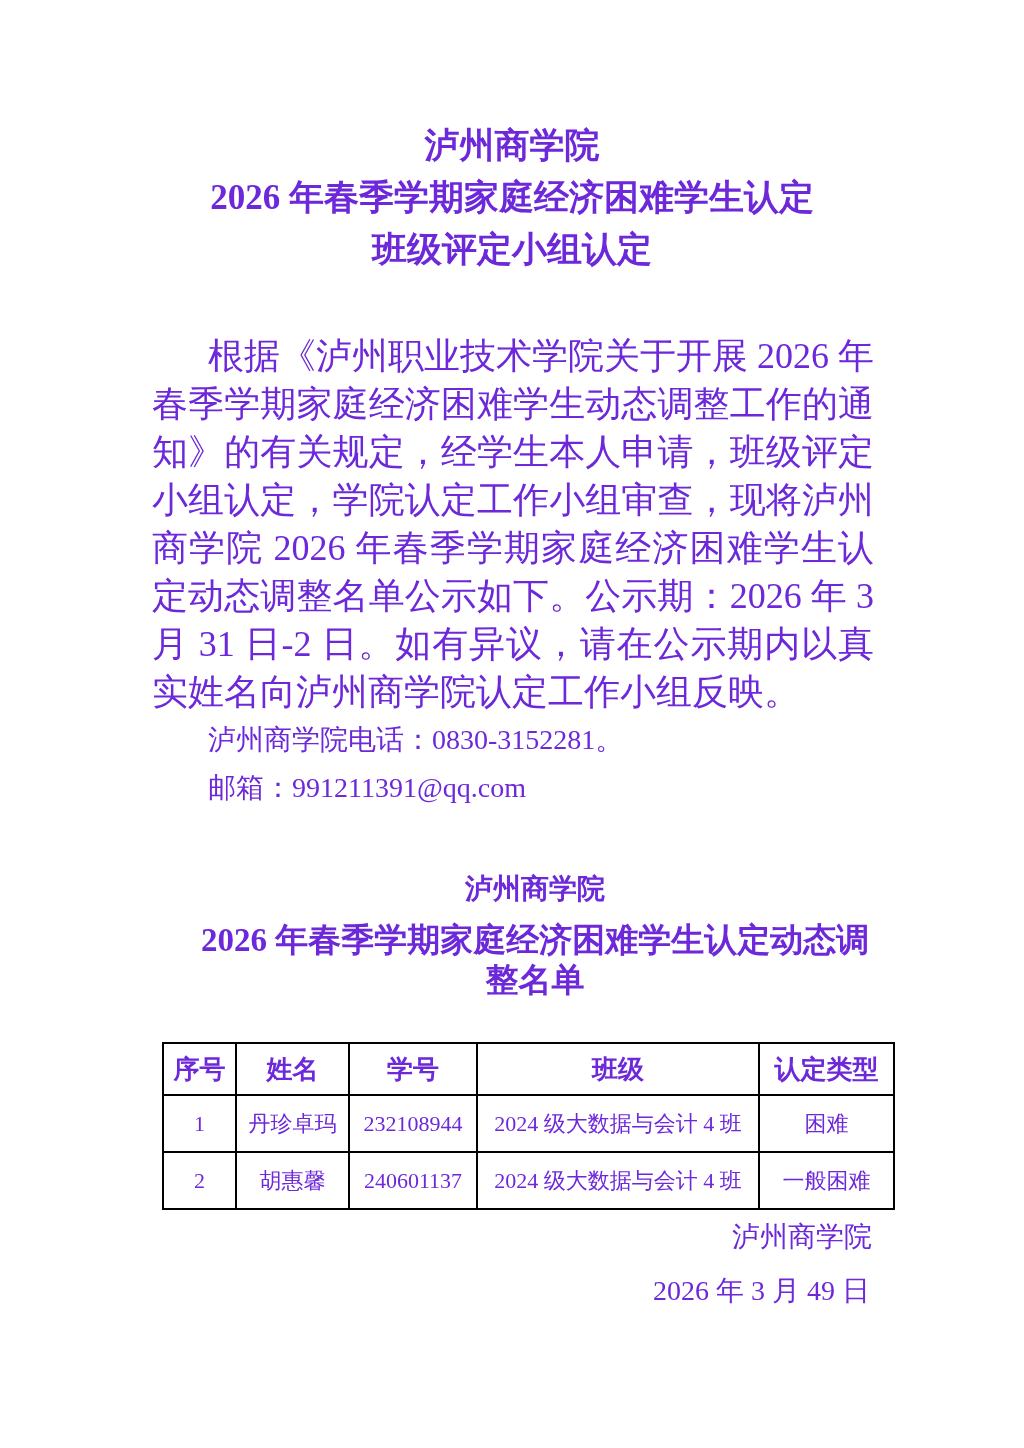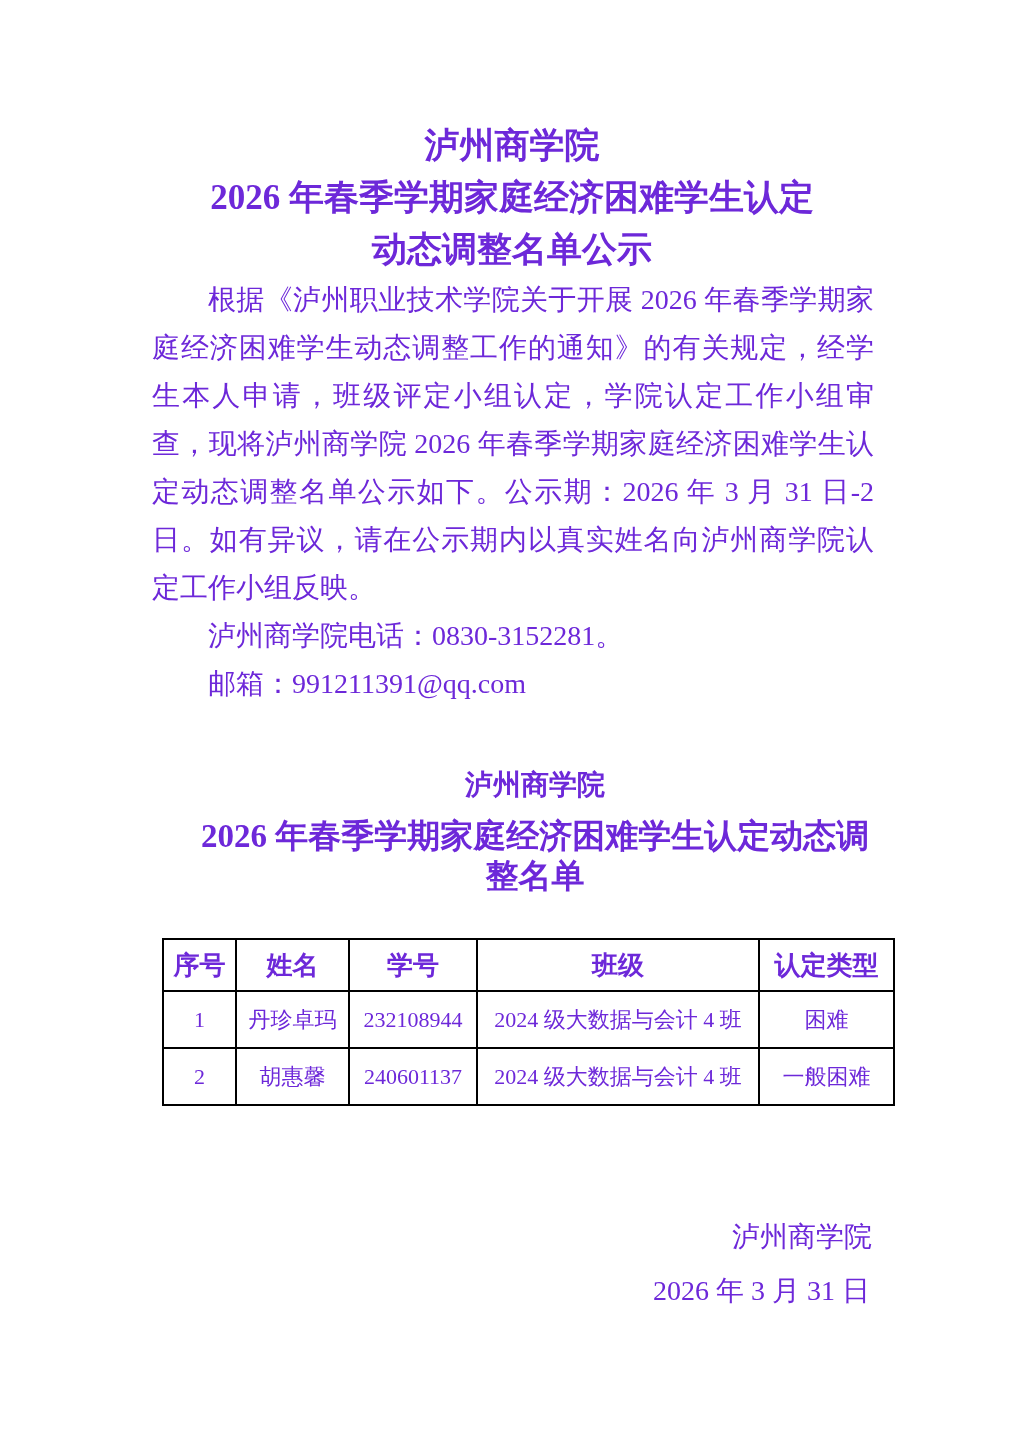--- a/index.html
+++ b/index.html
@@ -21,21 +21,22 @@
     text-align: center;
     font-weight: bold;
     font-size: 35px;
     line-height: 52px;
   }
   .content {
     width: 722px;
     margin-left: 152px;
   }
   .paragraph {
-    font-size: 28px;
+    margin-top: 56px;
+    font-size: 36px;
     line-height: 48px;
     text-align: justify;
     text-indent: 56px;
     word-break: break-all;
   }
   .contact-line {
     font-size: 28px;
     line-height: 48px;
     text-indent: 56px;
   }
@@ -97,21 +98,21 @@
   }
 </style>
 </head>
 <body>
 
 <div class="page">
 
   <div class="title-block">
     <div>泸州商学院</div>
     <div>2026 年春季学期家庭经济困难学生认定</div>
-    <div>动态调整名单公示</div>
+    <div>班级评定小组认定</div>
   </div>
 
   <div class="content">
     <div class="paragraph">根据《泸州职业技术学院关于开展 2026 年春季学期家庭经济困难学生动态调整工作的通知》的有关规定，经学生本人申请，班级评定小组认定，学院认定工作小组审查，现将泸州商学院 2026 年春季学期家庭经济困难学生认定动态调整名单公示如下。公示期：2026 年 3 月 31 日-2 日。如有异议，请在公示期内以真实姓名向泸州商学院认定工作小组反映。</div>
     <div class="contact-line">泸州商学院电话：0830-3152281。</div>
     <div class="contact-line">邮箱：991211391@qq.com</div>
 
     <div class="list-heading-org">泸州商学院</div>
     <div class="list-heading-main">2026 年春季学期家庭经济困难学生认定动态调整名单</div>
 
@@ -146,16 +147,16 @@
           <td>240601137</td>
           <td>2024 级大数据与会计 4 班</td>
           <td>一般困难</td>
         </tr>
       </tbody>
     </table>
   </div>
 
   <div class="signature">
     <div class="sig-org">泸州商学院</div>
-    <div class="sig-date">2026 年 3 月 31 日</div>
+    <div class="sig-date">2026 年 3 月 49 日</div>
   </div>
 
 </div>
 
 </body></html>

